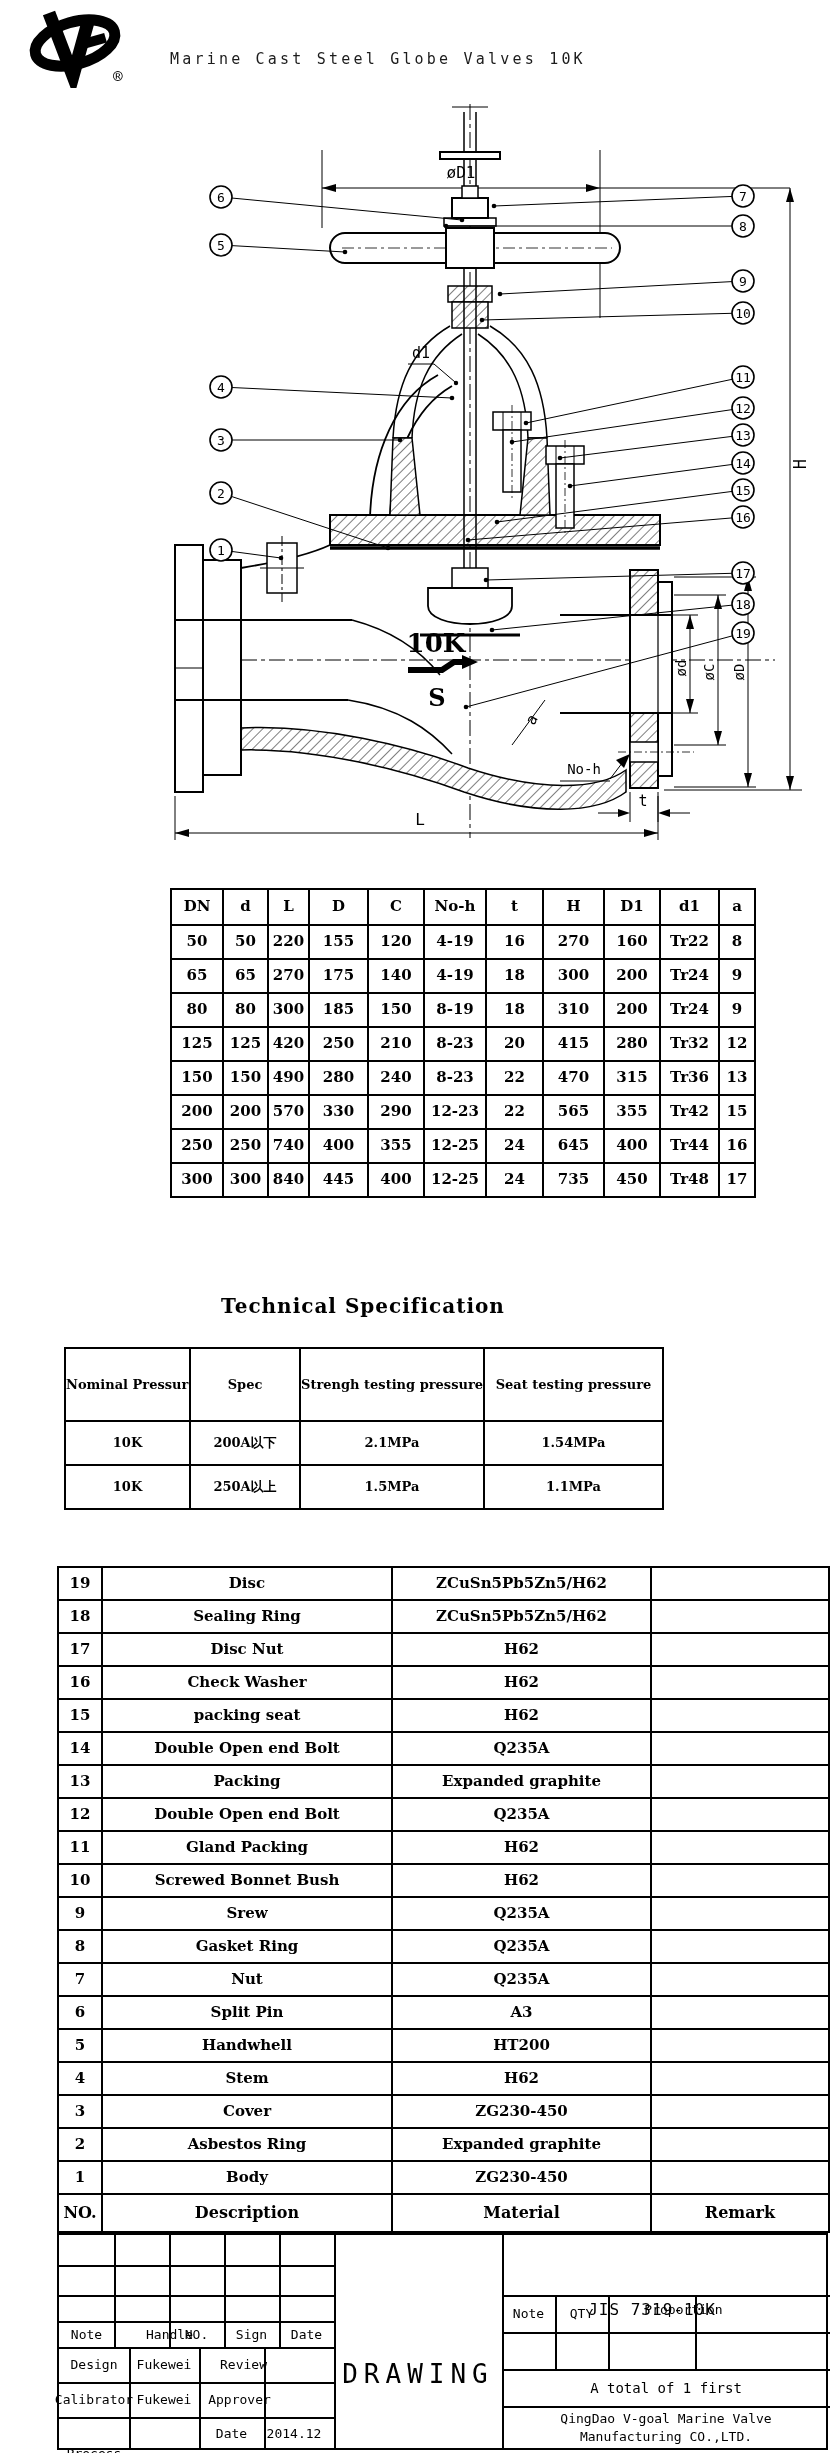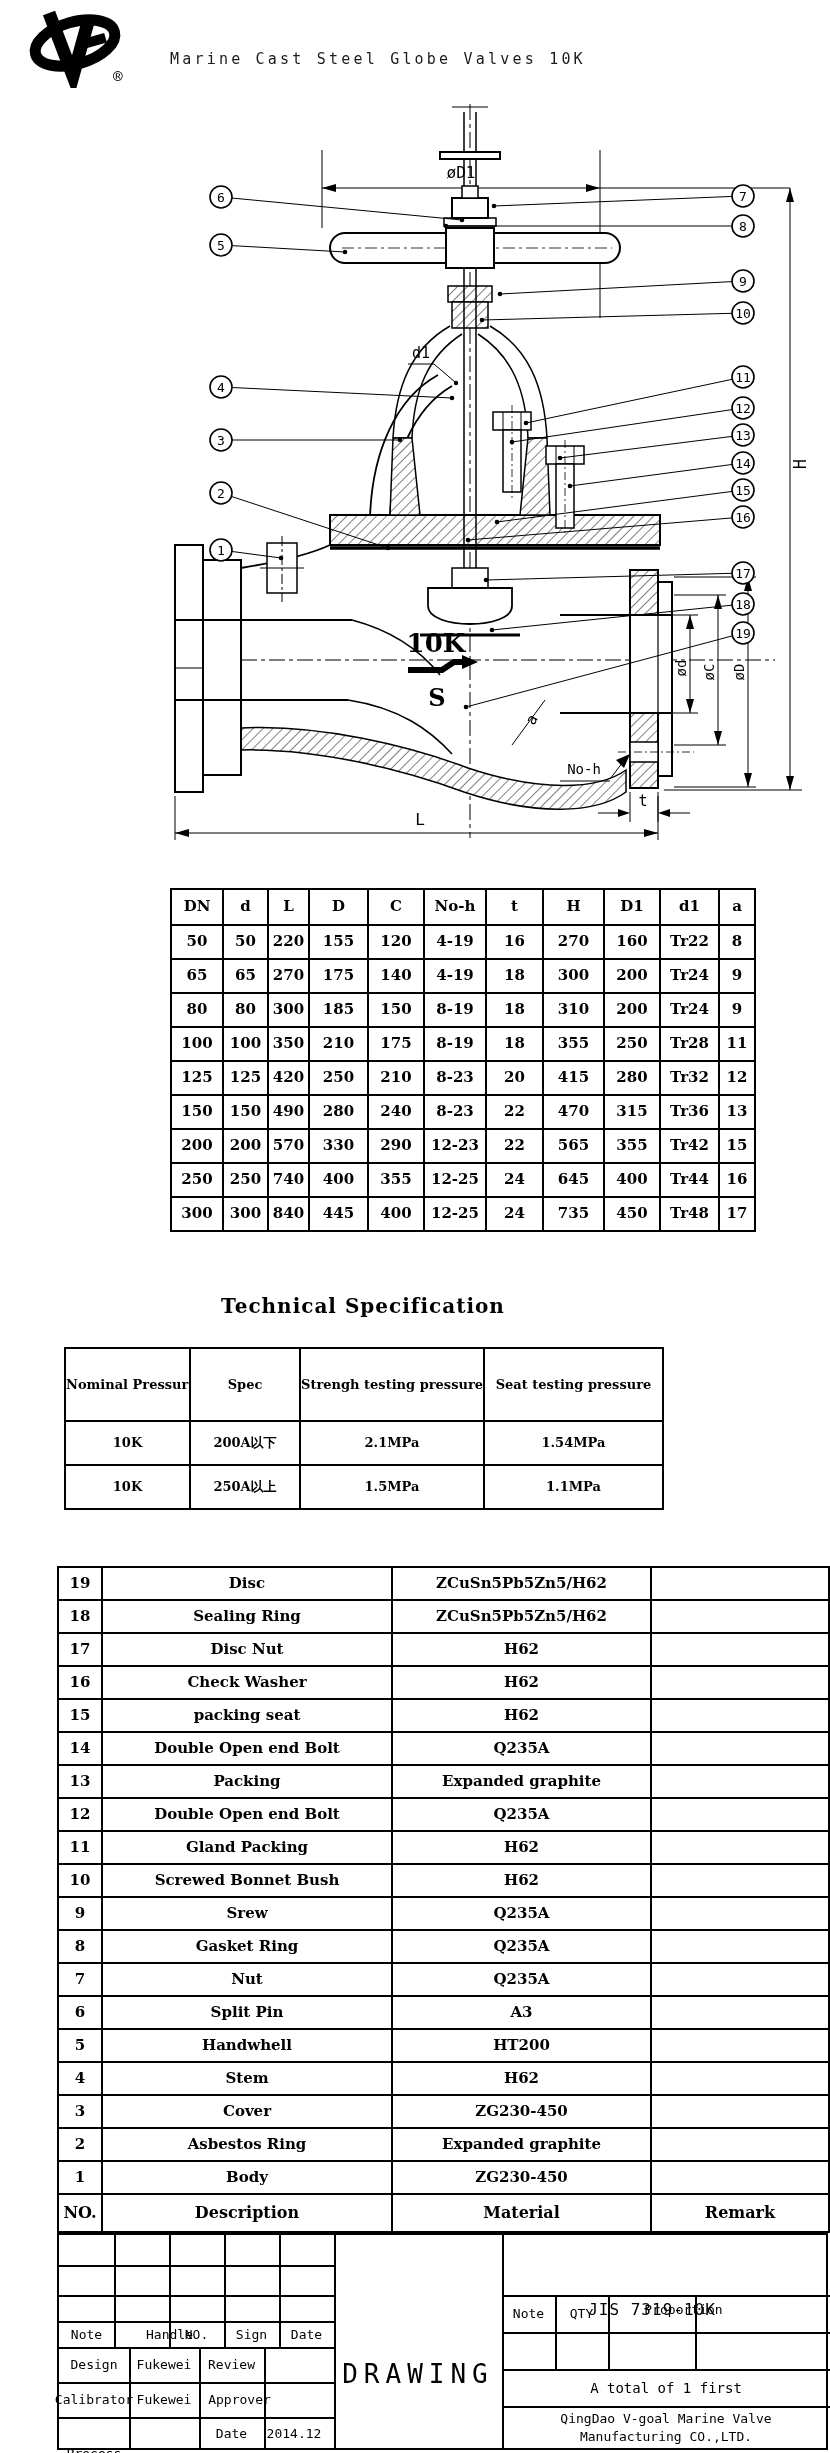--- a/index.html
+++ b/index.html
@@ -346,33 +346,20 @@
         <td>185</td>
         <td>150</td>
         <td>8-19</td>
         <td>18</td>
         <td>310</td>
         <td>200</td>
         <td>Tr24</td>
         <td>9</td>
       </tr>
       <tr>
-        <td>100</td>
-        <td>100</td>
-        <td>350</td>
-        <td>210</td>
-        <td>175</td>
-        <td>8-19</td>
-        <td>18</td>
-        <td>355</td>
-        <td>250</td>
-        <td>Tr28</td>
-        <td>11</td>
-      </tr>
-      <tr>
         <td>125</td>
         <td>125</td>
         <td>420</td>
         <td>250</td>
         <td>210</td>
         <td>8-23</td>
         <td>20</td>
         <td>415</td>
         <td>280</td>
         <td>Tr32</td>
@@ -619,21 +606,21 @@
     <div class="tb-line" style="left: 70px; top: 112px; width: 2px; height: 103px;"></div>
     <div class="tb-line" style="left: 140px; top: 112px; width: 2px; height: 103px;"></div>
     <div class="tb-line" style="left: 205px; top: 112px; width: 2px; height: 103px;"></div>
     <div class="tb-cell" style="left: 0px; top: 86px; width: 55px; height: 26px;">Note</div>
     <div class="tb-cell" style="left: 55px; top: 86px; width: 55px; height: 26px; margin-left: 28px;">Handle</div>
     <div class="tb-cell" style="left: 110px; top: 86px; width: 55px; height: 26px;">NO.</div>
     <div class="tb-cell" style="left: 165px; top: 86px; width: 55px; height: 26px; text-align: center;">Sign</div>
     <div class="tb-cell" style="left: 220px; top: 86px; width: 55px; height: 26px;">Date</div>
     <div class="tb-cell" style="left: 0px; top: 112px; width: 70px; height: 35px;">Design</div>
     <div class="tb-cell" style="left: 70px; top: 112px; width: 70px; height: 35px;">Fukewei</div>
-    <div class="tb-cell" style="left: 140px; top: 112px; width: 65px; height: 35px;">Review</div>
+    <div class="tb-cell" style="left: 140px; top: 112px; width: 65px; height: 35px; padding-left: 12px;">Review</div>
     <div class="tb-cell" style="left: 205px; top: 112px; width: 70px; height: 35px;"></div>
     <div class="tb-cell" style="left: 0px; top: 147px; width: 70px; height: 35px;">Calibrator</div>
     <div class="tb-cell" style="left: 70px; top: 147px; width: 70px; height: 35px;">Fukewei</div>
     <div class="tb-cell" style="left: 140px; top: 147px; width: 65px; height: 35px; margin-left: 8px;">Approver</div>
     <div class="tb-cell" style="left: 205px; top: 147px; width: 70px; height: 35px;"></div>
     <div class="tb-cell" style="left: 0px; top: 182px; width: 70px; height: 33px; margin-top: 20px;">Process</div>
     <div class="tb-cell" style="left: 70px; top: 182px; width: 70px; height: 33px;"></div>
     <div class="tb-cell" style="left: 140px; top: 182px; width: 65px; height: 33px;">Date</div>
     <div class="tb-cell" style="left: 205px; top: 182px; width: 60px; height: 33px;">2014.12</div>
     <div class="tb-line" style="left: 443px; top: 0px; width: 2px; height: 215px;"></div>

